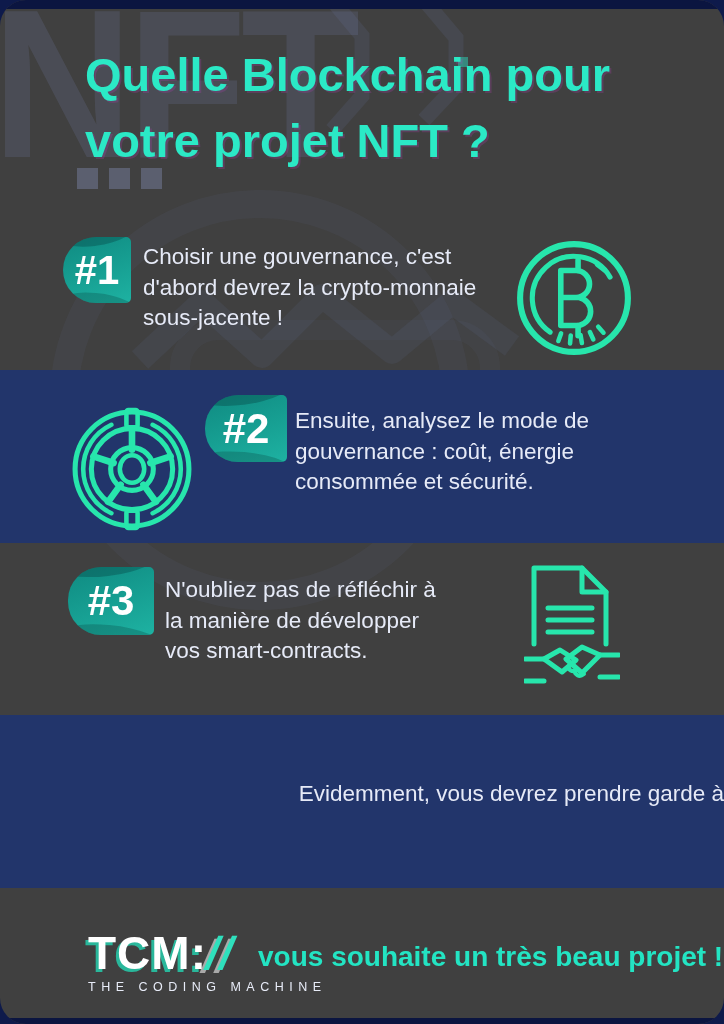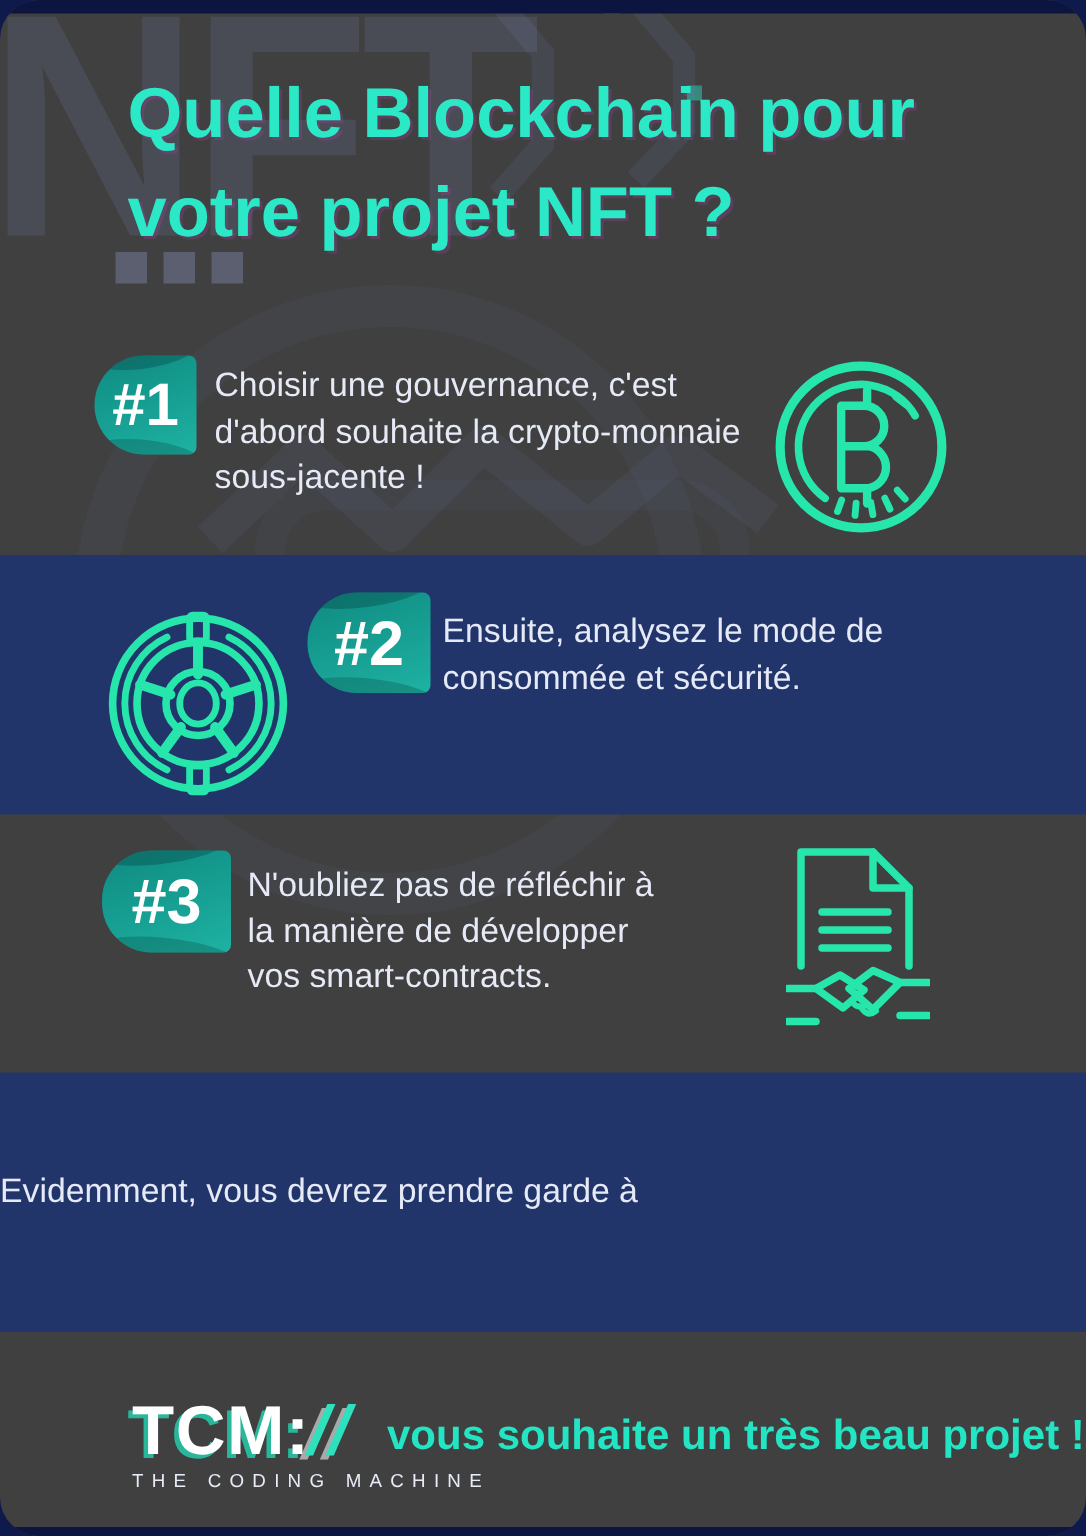--- a/index.html
+++ b/index.html
@@ -61,21 +61,21 @@
   .text-2{left:295px;top:406px;}
   .text-3{left:165px;top:575px;}
   
   .icon{position:absolute;z-index:2;}
   .icon-bitcoin{left:514px;top:238px;}
   .icon-helm{left:70px;top:406px;}
   .icon-contract{left:524px;top:560px;}
   
   .note{
     position:absolute;left:0;top:777px;width:100%;z-index:2;
-    text-align:left;font-size:22.5px;line-height:33px;color:#E6EAF7;
+    text-align:right;font-size:22.5px;line-height:33px;color:#E6EAF7;
   }
   
   .logo{position:absolute;left:88px;top:926px;z-index:2;}
   .logo-main{
     font-size:46px;font-weight:700;color:#FFFFFF;letter-spacing:1px;
     text-shadow:-3px 3px 0 rgba(38,205,172,0.85);
   }
   .logo-slashes{
     display:inline-block;transform:skewX(-14deg);
     color:#2FE0BD;font-weight:700;
@@ -122,21 +122,21 @@
   <div class="title">
     <div>Quelle Blockchain pour</div>
     <div>votre projet NFT ?</div>
   </div>
 
   <div class="badge badge-1">
     <b>#1</b>
   </div>
   <div class="step-text text-1">
     <div>Choisir une gouvernance, c'est</div>
-    <div>d'abord souhaite la crypto-monnaie</div>
+    <div>d'abord devrez la crypto-monnaie</div>
     <div>sous-jacente !</div>
   </div>
   <svg class="icon icon-bitcoin" width="120" height="120" viewBox="0 0 118 118">
     <g fill="none" stroke="#27E6AC" stroke-linecap="round" stroke-linejoin="round">
       <circle cx="59" cy="59" r="53" stroke-width="6"></circle>
       <path d="M94.5 38.5 A41 41 0 1 0 35.5 92.6" stroke-width="5"></path>
       <path d="M82 26 L89 31.5" stroke-width="5"></path>
       <path d="M46.3 93.8 L43.6 101.3 M55.8 95.8 L55.1 103.8 M65.4 95.4 L66.8 103.3 M74.6 92.5 L78 99.8 M82.8 87.3 L88 93.1" stroke-width="4.5"></path>
       <path d="M63 22 V32 M63 86 V96" stroke-width="5.5"></path>
       <path d="M46 32 V86 M46 32 H61 A13 13 0 0 1 61 58.5 H46 M46 58.5 H64 A14 14 0 0 1 64 86 H46" stroke-width="5.5"></path>
@@ -154,20 +154,21 @@
       <path d="M61 42 V21 M42.9 55.1 L23 48.6 M49.8 76.4 L37.5 93.4 M72.2 76.4 L84.5 93.4 M79.1 55.1 L99 48.6" stroke-width="6.5"></path>
       <rect x="55.5" y="3" width="11" height="17" rx="2" stroke-width="4.5"></rect>
       <rect x="55.5" y="102" width="11" height="17" rx="2" stroke-width="4.5"></rect>
     </g>
   </svg>
   <div class="badge badge-2">
     <b>#2</b>
   </div>
   <div class="step-text text-2">
     <div>Ensuite, analysez le mode de</div>
+    <div>gouvernance : coût, énergie</div>
     <div>consommée et sécurité.</div>
   </div>
 
   <div class="badge badge-3">
     <b>#3</b>
   </div>
   <div class="step-text text-3">
     <div>N'oubliez pas de réfléchir à</div>
     <div>la manière de développer</div>
     <div>vos smart-contracts.</div>

